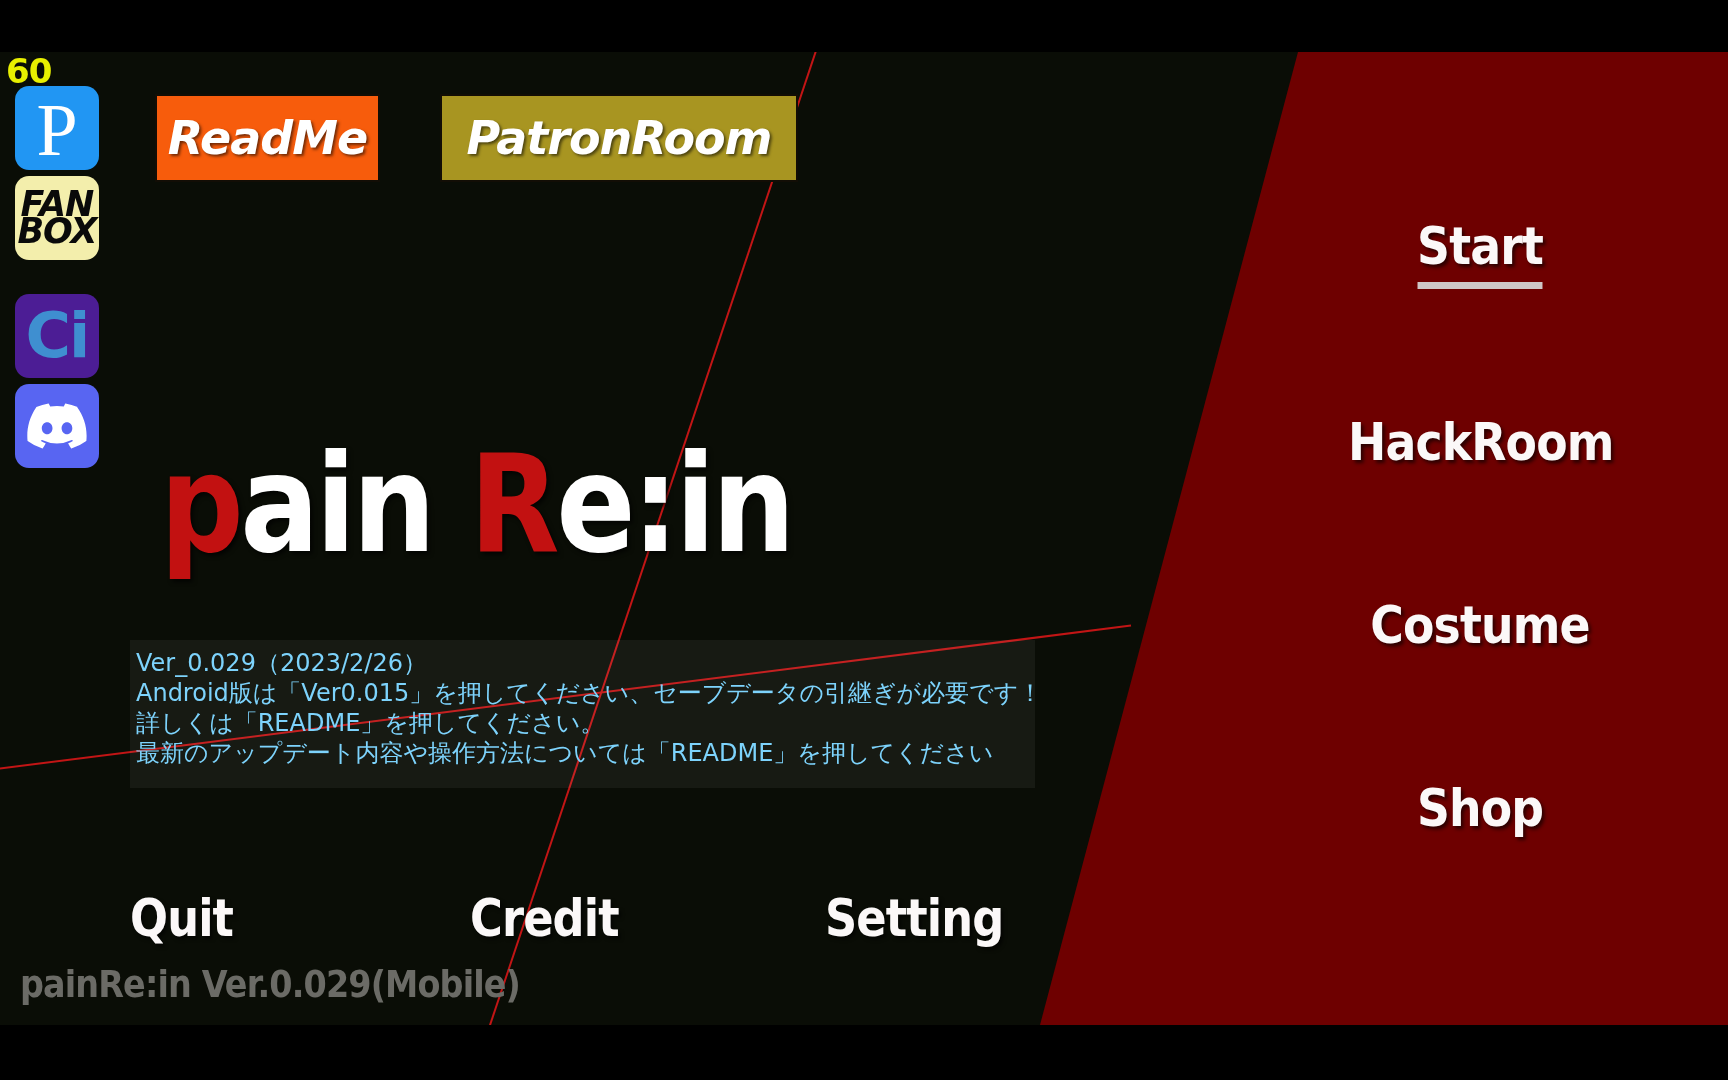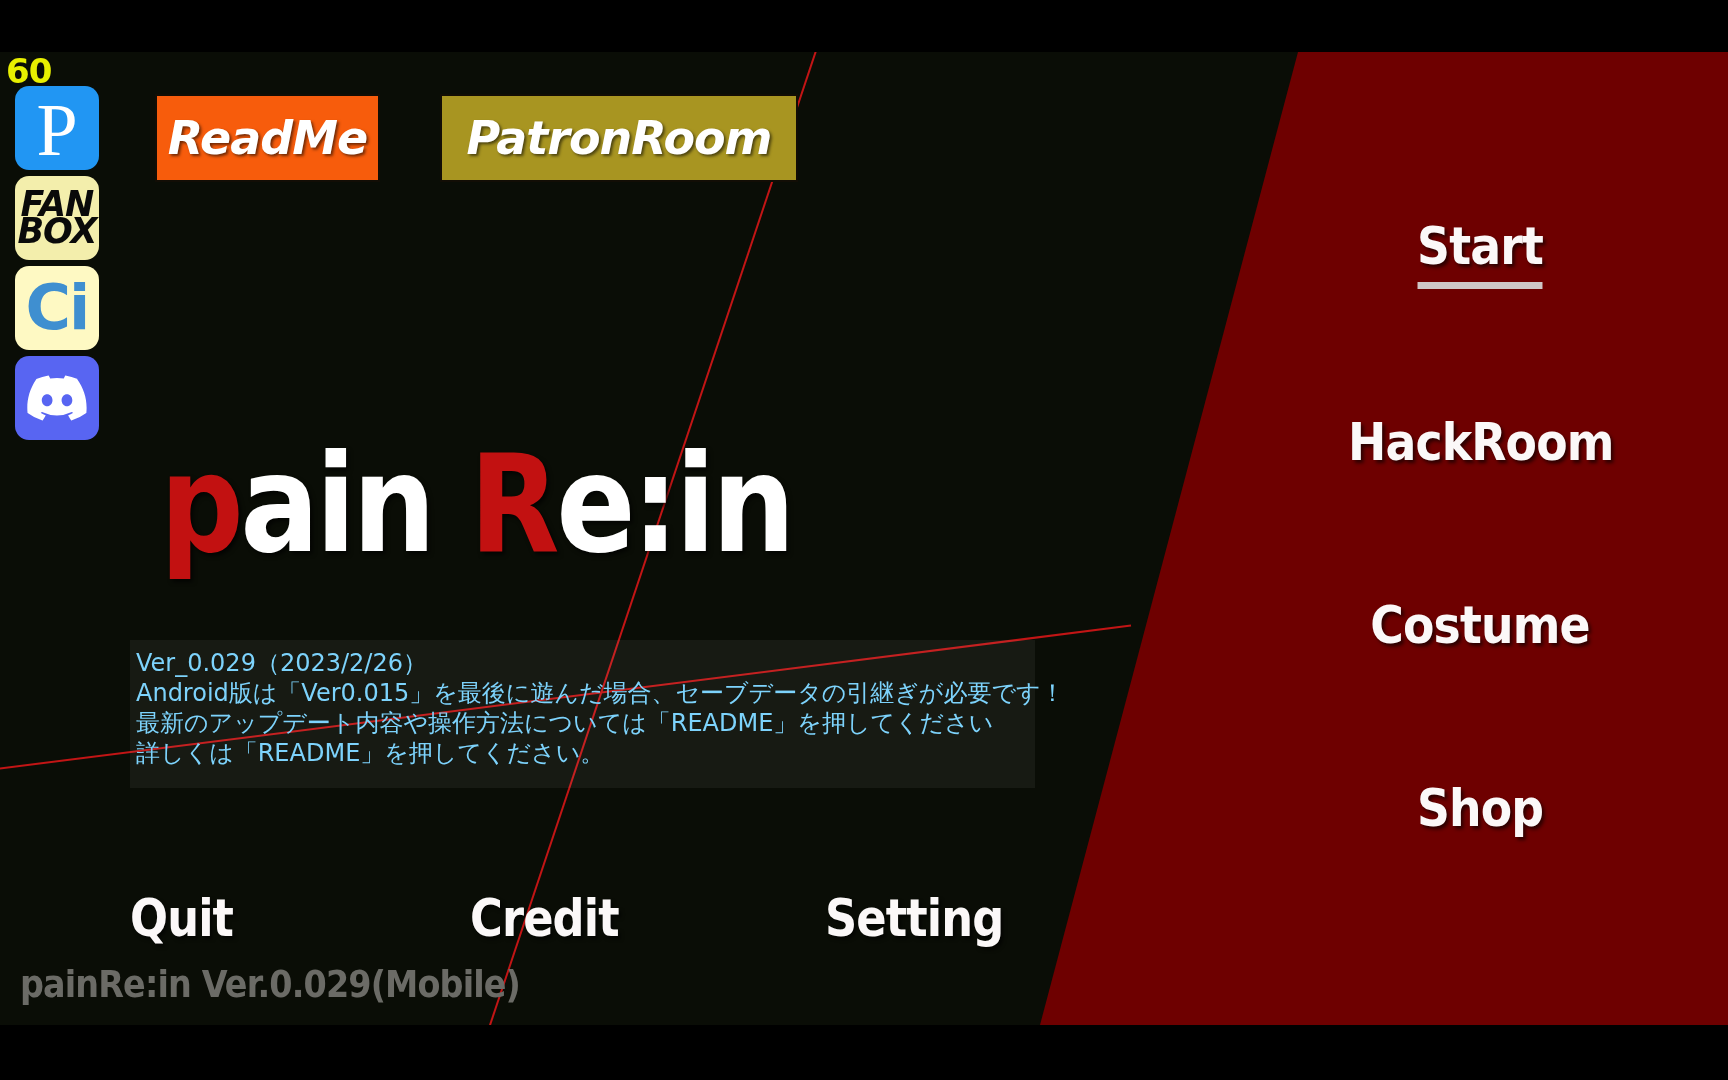--- a/index.html
+++ b/index.html
@@ -73,21 +73,21 @@
   }
   #icon-fanbox { background:#f3eeac; }
   #icon-fanbox .fb {
     display:flex; flex-direction:column; align-items:center;
     justify-content:center; line-height:0.78;font-style:italic;
   }
   #icon-fanbox .fb span {
     font-family:"DejaVu Sans", sans-serif; font-weight:bold;
     font-size:35px; color:#0a0a0a; letter-spacing:-1px;
   }
-  #icon-cien { background:#fef9c3; }
+  #icon-cien { background:#4c1d95;margin-top:28px; }
   #icon-cien .glyph {
     font-family:"DejaVu Sans", sans-serif; font-weight:bold;
     font-size:62px; line-height:62px; color:#3f8fd0;
     letter-spacing:-2px;
   }
   #icon-discord { background:#5865f2; }
   #icon-discord svg { width:60px; height:46px; }
 
   
   .linkbtn {
@@ -224,23 +224,23 @@
     <div class="linkbtn" id="btn-patronroom">
       <span>PatronRoom</span>
     </div>
 
     <div id="title">
       <span class="r">p</span><span class="w">ain </span><span class="r">R</span><span class="w">e:in</span>
     </div>
 
     <div id="notice">
       <p>Ver_0.029（2023/2/26）</p>
-      <p>Android版は「Ver0.015」を最後に遊んだ場合、セーブデータの引継ぎが必要です！</p>
+      <p>Android版は「Ver0.015」を押してください、セーブデータの引継ぎが必要です！</p>
+      <p>詳しくは「README」を押してください。</p>
       <p>最新のアップデート内容や操作方法については「README」を押してください</p>
-      <p>詳しくは「README」を押してください。</p>
     </div>
 
     <div id="menu-right">
       <div class="menu-item" id="menu-start">
         <span>Start</span>
         <span class="ul"></span>
       </div>
       <div class="menu-item" id="menu-hackroom">
         <span>HackRoom</span>
       </div>

